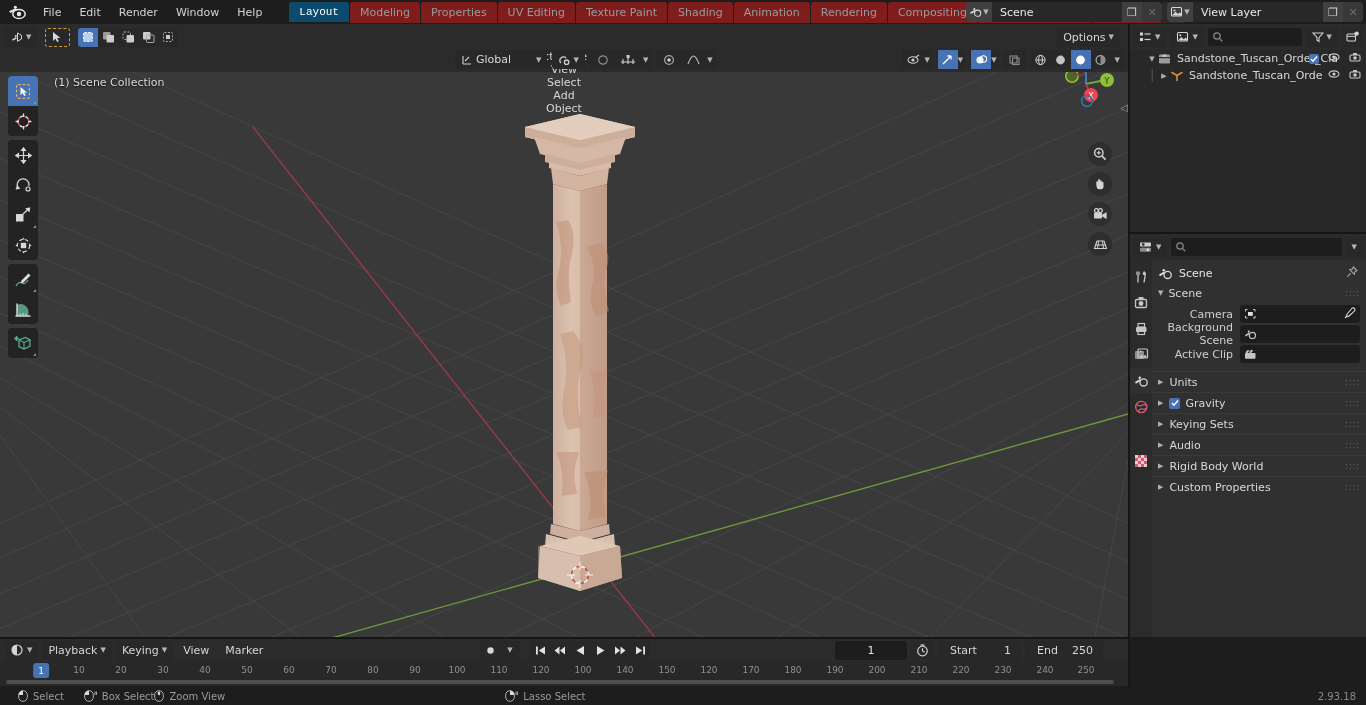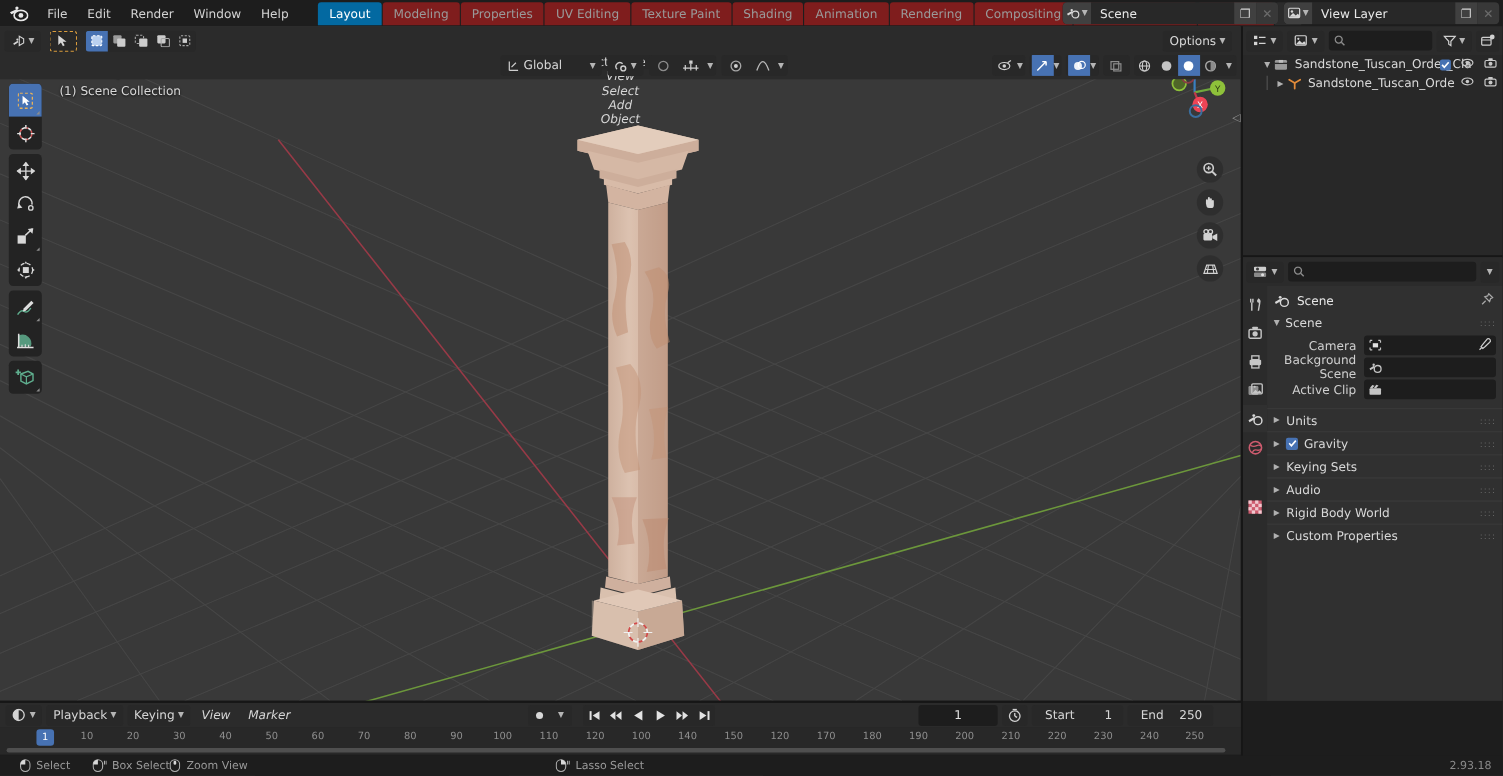--- a/index.html
+++ b/index.html
@@ -26,21 +26,21 @@
   }
   .menu-item {
     padding: 3px 9px; color: #d3d3d3; font-size: 11px; border-radius: 3px;
     white-space: nowrap; cursor: default;
   }
   .ws-tabs { display: flex; align-items: center; margin-left: 18px; gap: 1px; }
   .ws-tab {
     padding: 4px 10px; font-size: 11px; color: #9a9a9a;
     background: #7f1d1d; border-radius: 3px 3px 0 0; white-space: nowrap;
   }
-  .ws-tab.active { background: #0369a1; color: #ffffff; }
+  .ws-tab.active { background: #0c4a6e; color: #ffffff; font-family: Liberation Mono, monospace; }
   .ws-add { padding: 4px 7px; color: #9a9a9a; background: #2b2b2b; border-radius: 3px 3px 0 0; }
 
   .topbar-right {
     position: absolute; right: 3px; top: 2px; display: flex; align-items: center; gap: 5px;
   }
   .id-block {
     display: flex; align-items: center; background: #282828; border-radius: 4px; height: 20px;
     padding: 0; overflow: hidden;
   }
   .id-icon {
@@ -64,21 +64,21 @@
   }
   .vp-header {
     position: absolute; left: 0; top: 0; width: 1128px; height: 26px;
     background: #2b2b2b; display: flex; align-items: center; padding: 0 4px; z-index: 20;
   }
   .hbtn {
     display: flex; align-items: center; gap: 3px; height: 19px;
     background: #282828; border-radius: 3px; padding: 0 6px;
     color: #d6d6d6; font-size: 11px; white-space: nowrap;
   }
-  .hbtn.flat { background: transparent; font-style: italic; }
+  .hbtn.flat { background: transparent; }
   .grp { display: flex; align-items: center; background: #282828; border-radius: 3px; height: 19px; overflow: hidden; }
   .grp .seg {
     width: 20px; height: 19px; display: flex; align-items: center; justify-content: center;
   }
   .grp .seg.on { background: #4772b3; }
   .caret { font-size: 7px; color: #b5b5b5; }
 
   .vp-second-row {
     position: absolute; left: 0; top: 26px; width: 1128px; height: 22px;
     background: #2b2b2b; display: flex; align-items: center; padding: 0 4px; z-index: 20; flex-direction: column;

